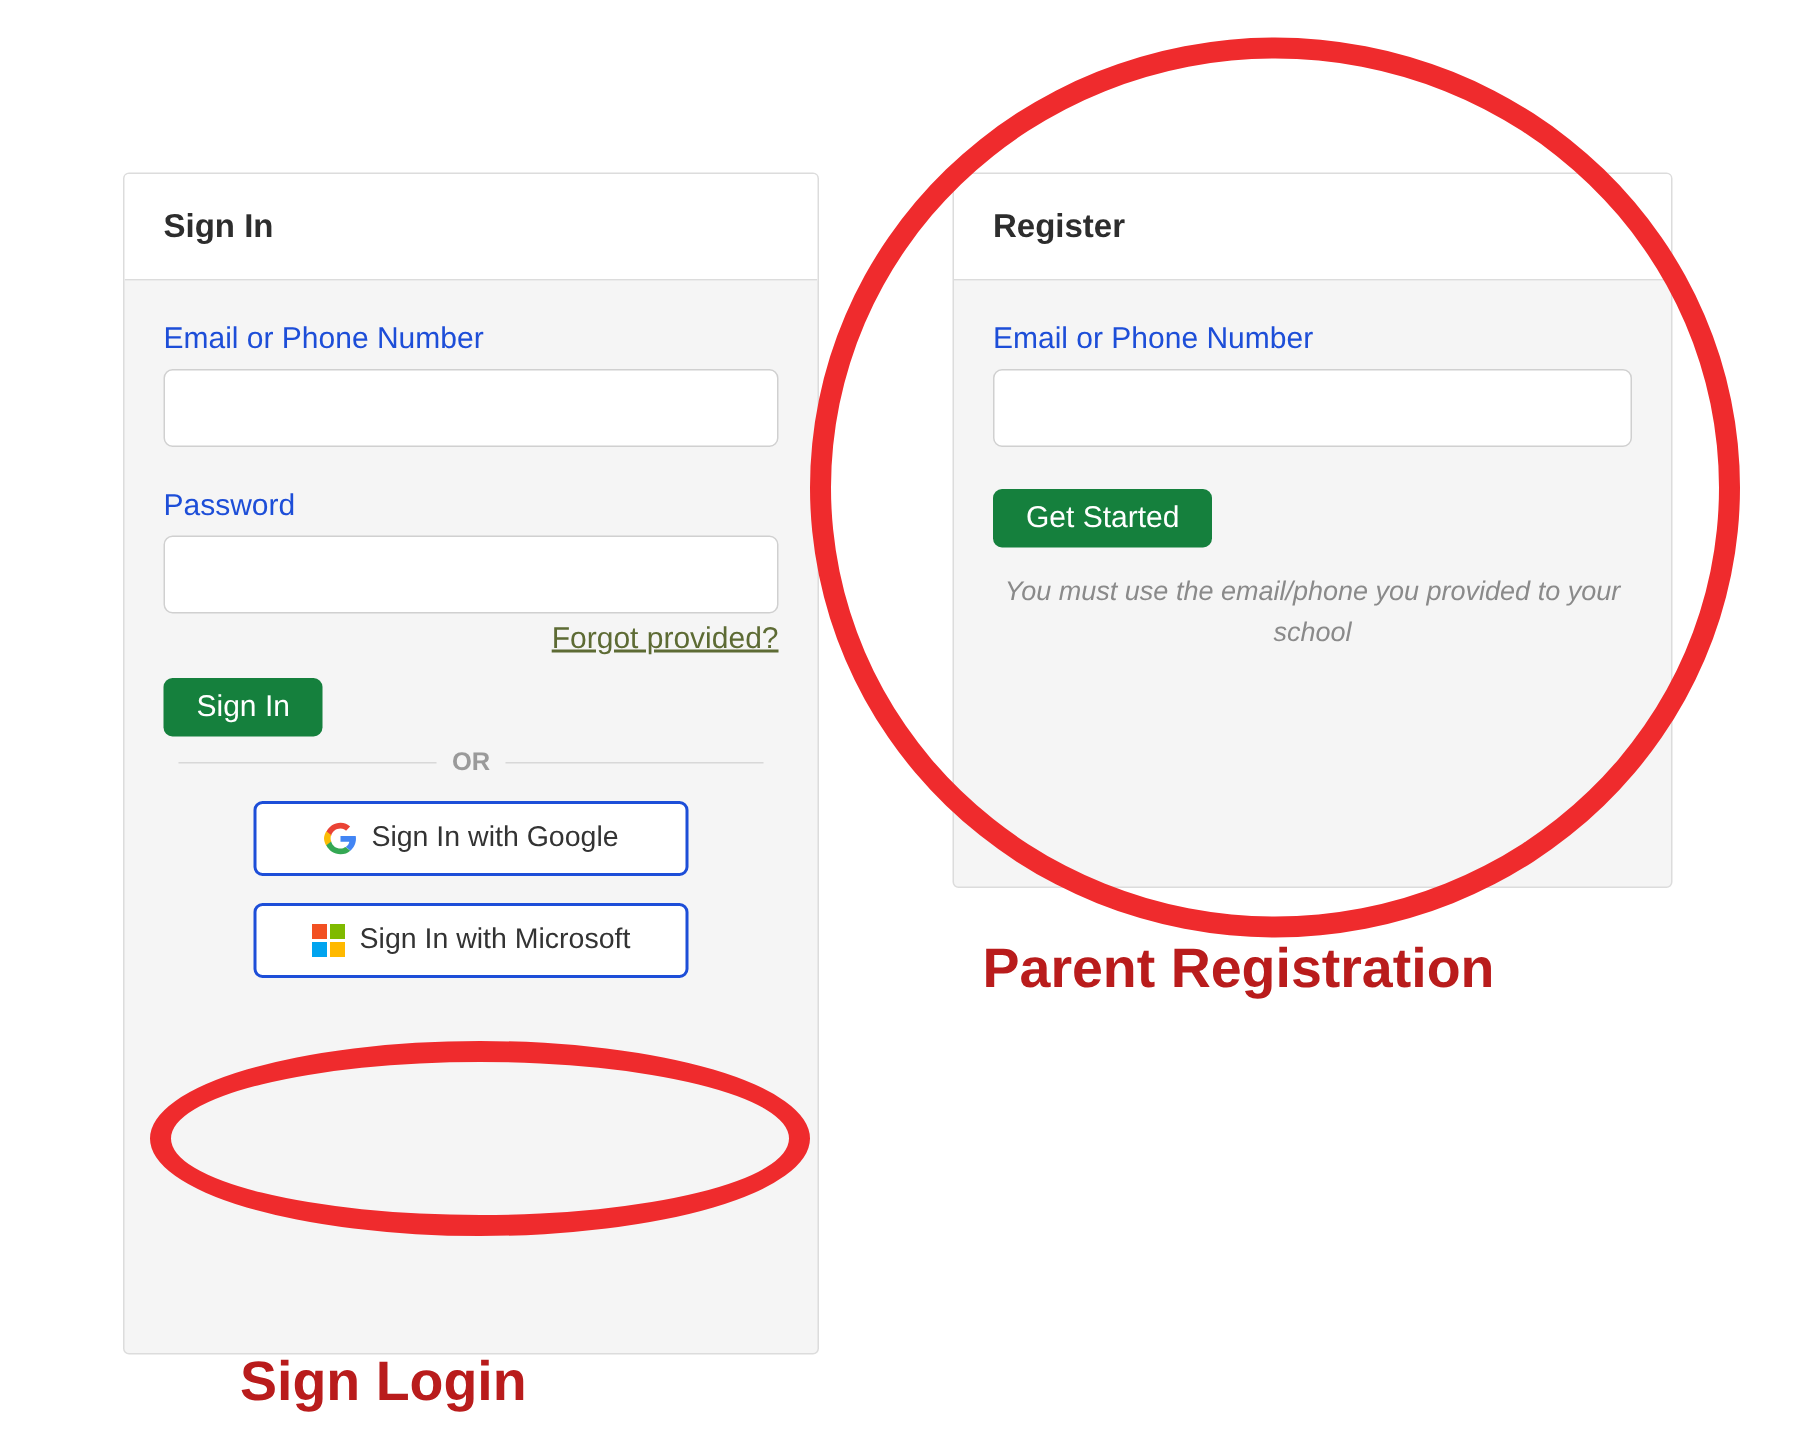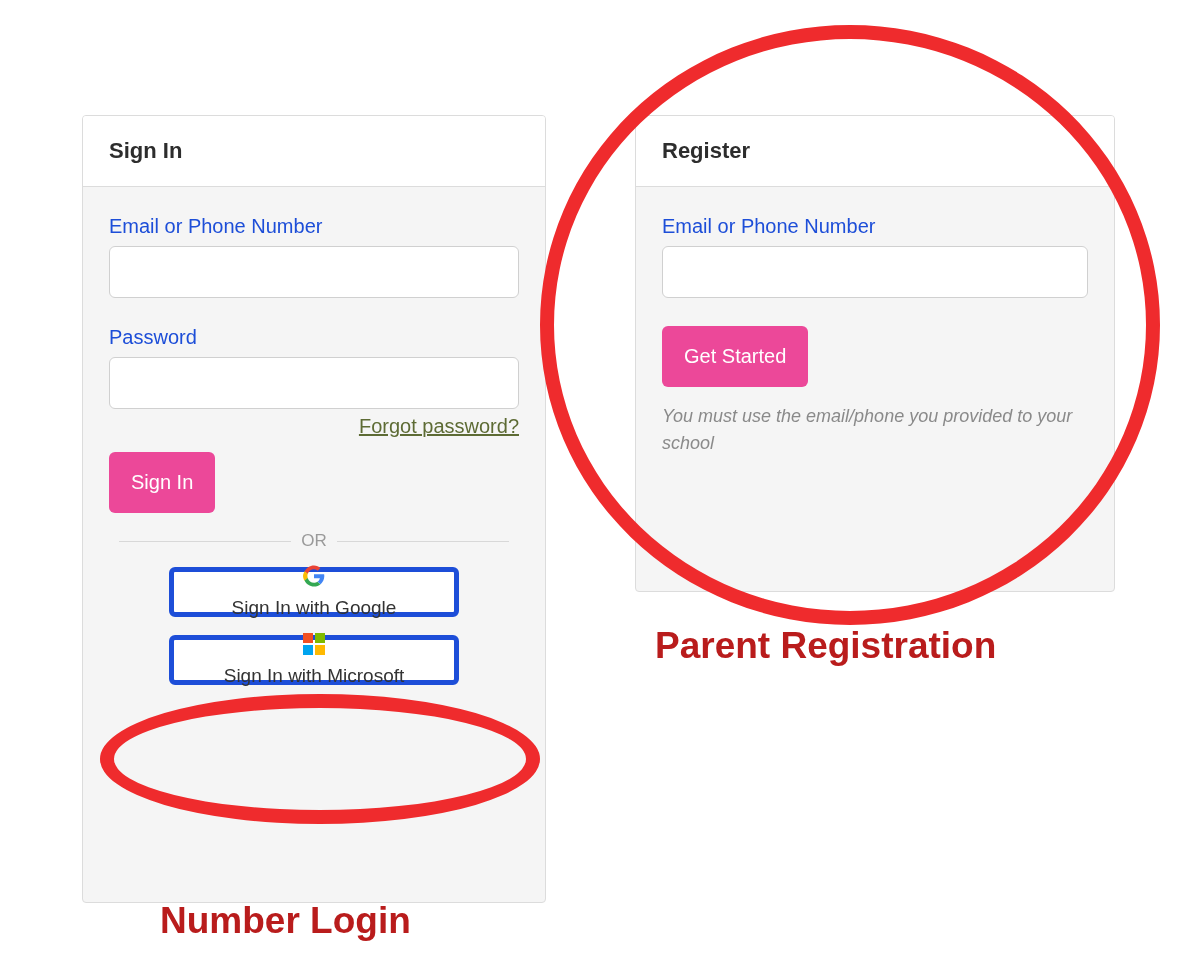--- a/index.html
+++ b/index.html
@@ -43,75 +43,76 @@
     box-sizing:border-box;
     height:52px;
     border:1px solid #d0d0d0;
     border-radius:6px;
     background:#ffffff;
     font-size:18px;
     padding:0 12px;
   }
   .btn-primary{
     display:inline-block;
-    background:#ec4899;
+    background:#15803d;
     color:#ffffff;
     border:none;
     border-radius:6px;
     font-size:20px;
-    padding:19px 22px;
+    padding:8px 22px;
     cursor:pointer;
     text-align:right;
   }
   .forgot-link{
     color:#5d6b34;
     font-size:20px;
     text-decoration:underline;
     cursor:pointer;
     display:block;
     text-align:right;
     margin:6px 0 14px 0;
   }
   .hint{
     color:#8a8a8a;
     font-style:italic;
     font-size:18px;
     line-height:1.5;
     margin-top:16px;
+    text-align:center;
   }
   .or-divider{
     display:flex;
     align-items:center;
     color:#9a9a9a;
     font-size:17px;
-    margin:18px 0 16px 0;
+    margin:7px 0 16px 0;
+    font-weight:bold;
   }
   .or-divider::before,
   .or-divider::after{
     content:"";
     flex:1;
     height:1px;
     background:#d8d8d8;
     margin:0 10px;
   }
   .sso-btn{
     display:flex;
     align-items:center;
     justify-content:center;
     gap:10px;
     background:#ffffff;
-    border:5px solid #1d4ed8;
+    border:2px solid #1d4ed8;
     border-radius:6px;
     height:50px;
     width:290px;
     margin:0 auto 18px auto;
     cursor:pointer;
     font-size:19px;
     color:#333;
-    flex-direction:column;
   }
   .icon{
     width:22px;
     height:22px;
     display:inline-block;
   }
   .ms-icon{
     display:grid;
     grid-template-columns:10px 10px;
     grid-template-rows:10px 10px;
@@ -169,21 +170,21 @@
   <div class="panel-body">
 
     <div class="field-label">Email or Phone Number</div>
     <input type="text" class="text-input" value="" style="">
 
     <div style="height:28px"></div>
 
     <div class="field-label">Password</div>
     <input type="password" class="text-input" value="" style="">
 
-    <a class="forgot-link">Forgot password?</a>
+    <a class="forgot-link">Forgot provided?</a>
 
     <button class="btn-primary">Sign In</button>
 
     <div class="or-divider">
       <span>OR</span>
     </div>
 
     <button class="sso-btn">
       <span class="icon">
         <svg viewBox="0 0 48 48" width="22" height="22">
@@ -223,14 +224,14 @@
     <button class="btn-primary">Get Started</button>
 
     <div class="hint">You must use the email/phone you provided to your school</div>
 
   </div>
 </div>
 
 <div id="circle-register" class="anno-circle"></div>
 <div id="circle-google" class="anno-circle"></div>
 
-<div class="caption" style="left:160px; top:900px; font-size:37px;">Number Login</div>
+<div class="caption" style="left:160px; top:900px; font-size:37px;">Sign Login</div>
 <div class="caption" style="left:655px; top:625px; font-size:37px;">Parent Registration</div>
 
 </body></html>

